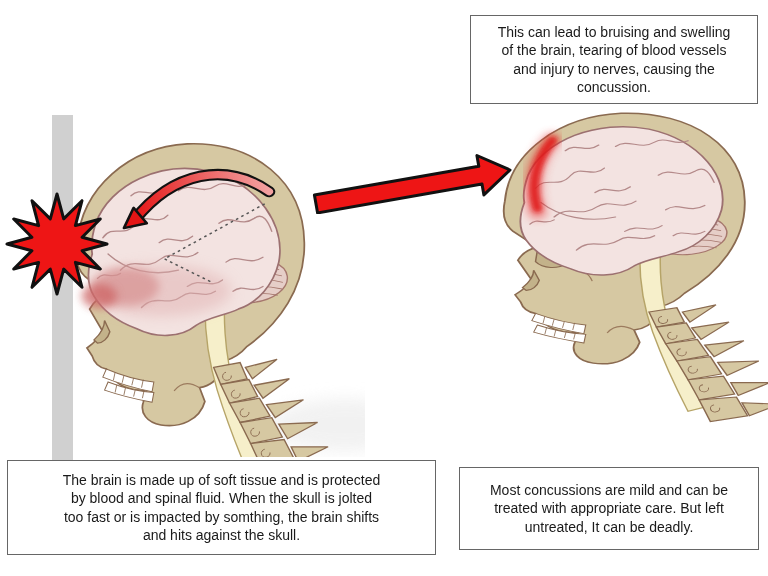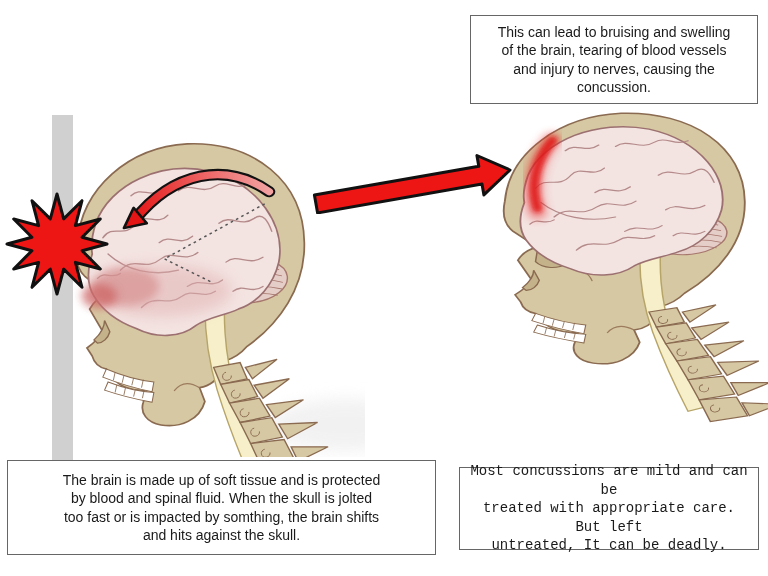--- a/index.html
+++ b/index.html
@@ -9,21 +9,21 @@
   }
   .textbox{
     position:absolute;background:#ffffff;border:1.4px solid #666666;
     display:flex;align-items:center;justify-content:center;text-align:center;
     color:#1a1a1a;font-size:14px;line-height:1.32;white-space:pre-line;
     box-sizing:border-box;padding:12px 8px;
   }
   .box-tl{left:88px;top:29px;width:231px;height:77px;}
   .box-tr{left:470px;top:15px;width:288px;height:89px;}
   .box-bl{left:7px;top:460px;width:429px;height:95px;}
-  .box-br{left:459px;top:467px;width:300px;height:83px;font-family:Liberation Mono, monospace;}
+  .box-br{left:459px;top:467px;width:300px;height:83px;}
   .wall{position:absolute;left:52px;top:115px;width:21px;height:345px;background:#d0d0d0;}
   .abs{position:absolute;}
   
   .bone{fill:#d6c8a2;stroke:#8a6a50;stroke-width:2;}
   .bone-thin{fill:none;stroke:#9c7b5e;stroke-width:1.4;}
   .socket{fill:#c3b28a;stroke:#8a6a50;stroke-width:1.6;}
   .tooth{fill:#ffffff;stroke:#8a6a50;stroke-width:1.2;}
   .toothline{fill:none;stroke:#8a6a50;stroke-width:1;}
   .brain{fill:#f3e3e1;stroke:#9c7070;stroke-width:2;}
   .gyri{fill:none;stroke:#b48a8a;stroke-width:1.6;stroke-linecap:round;}

